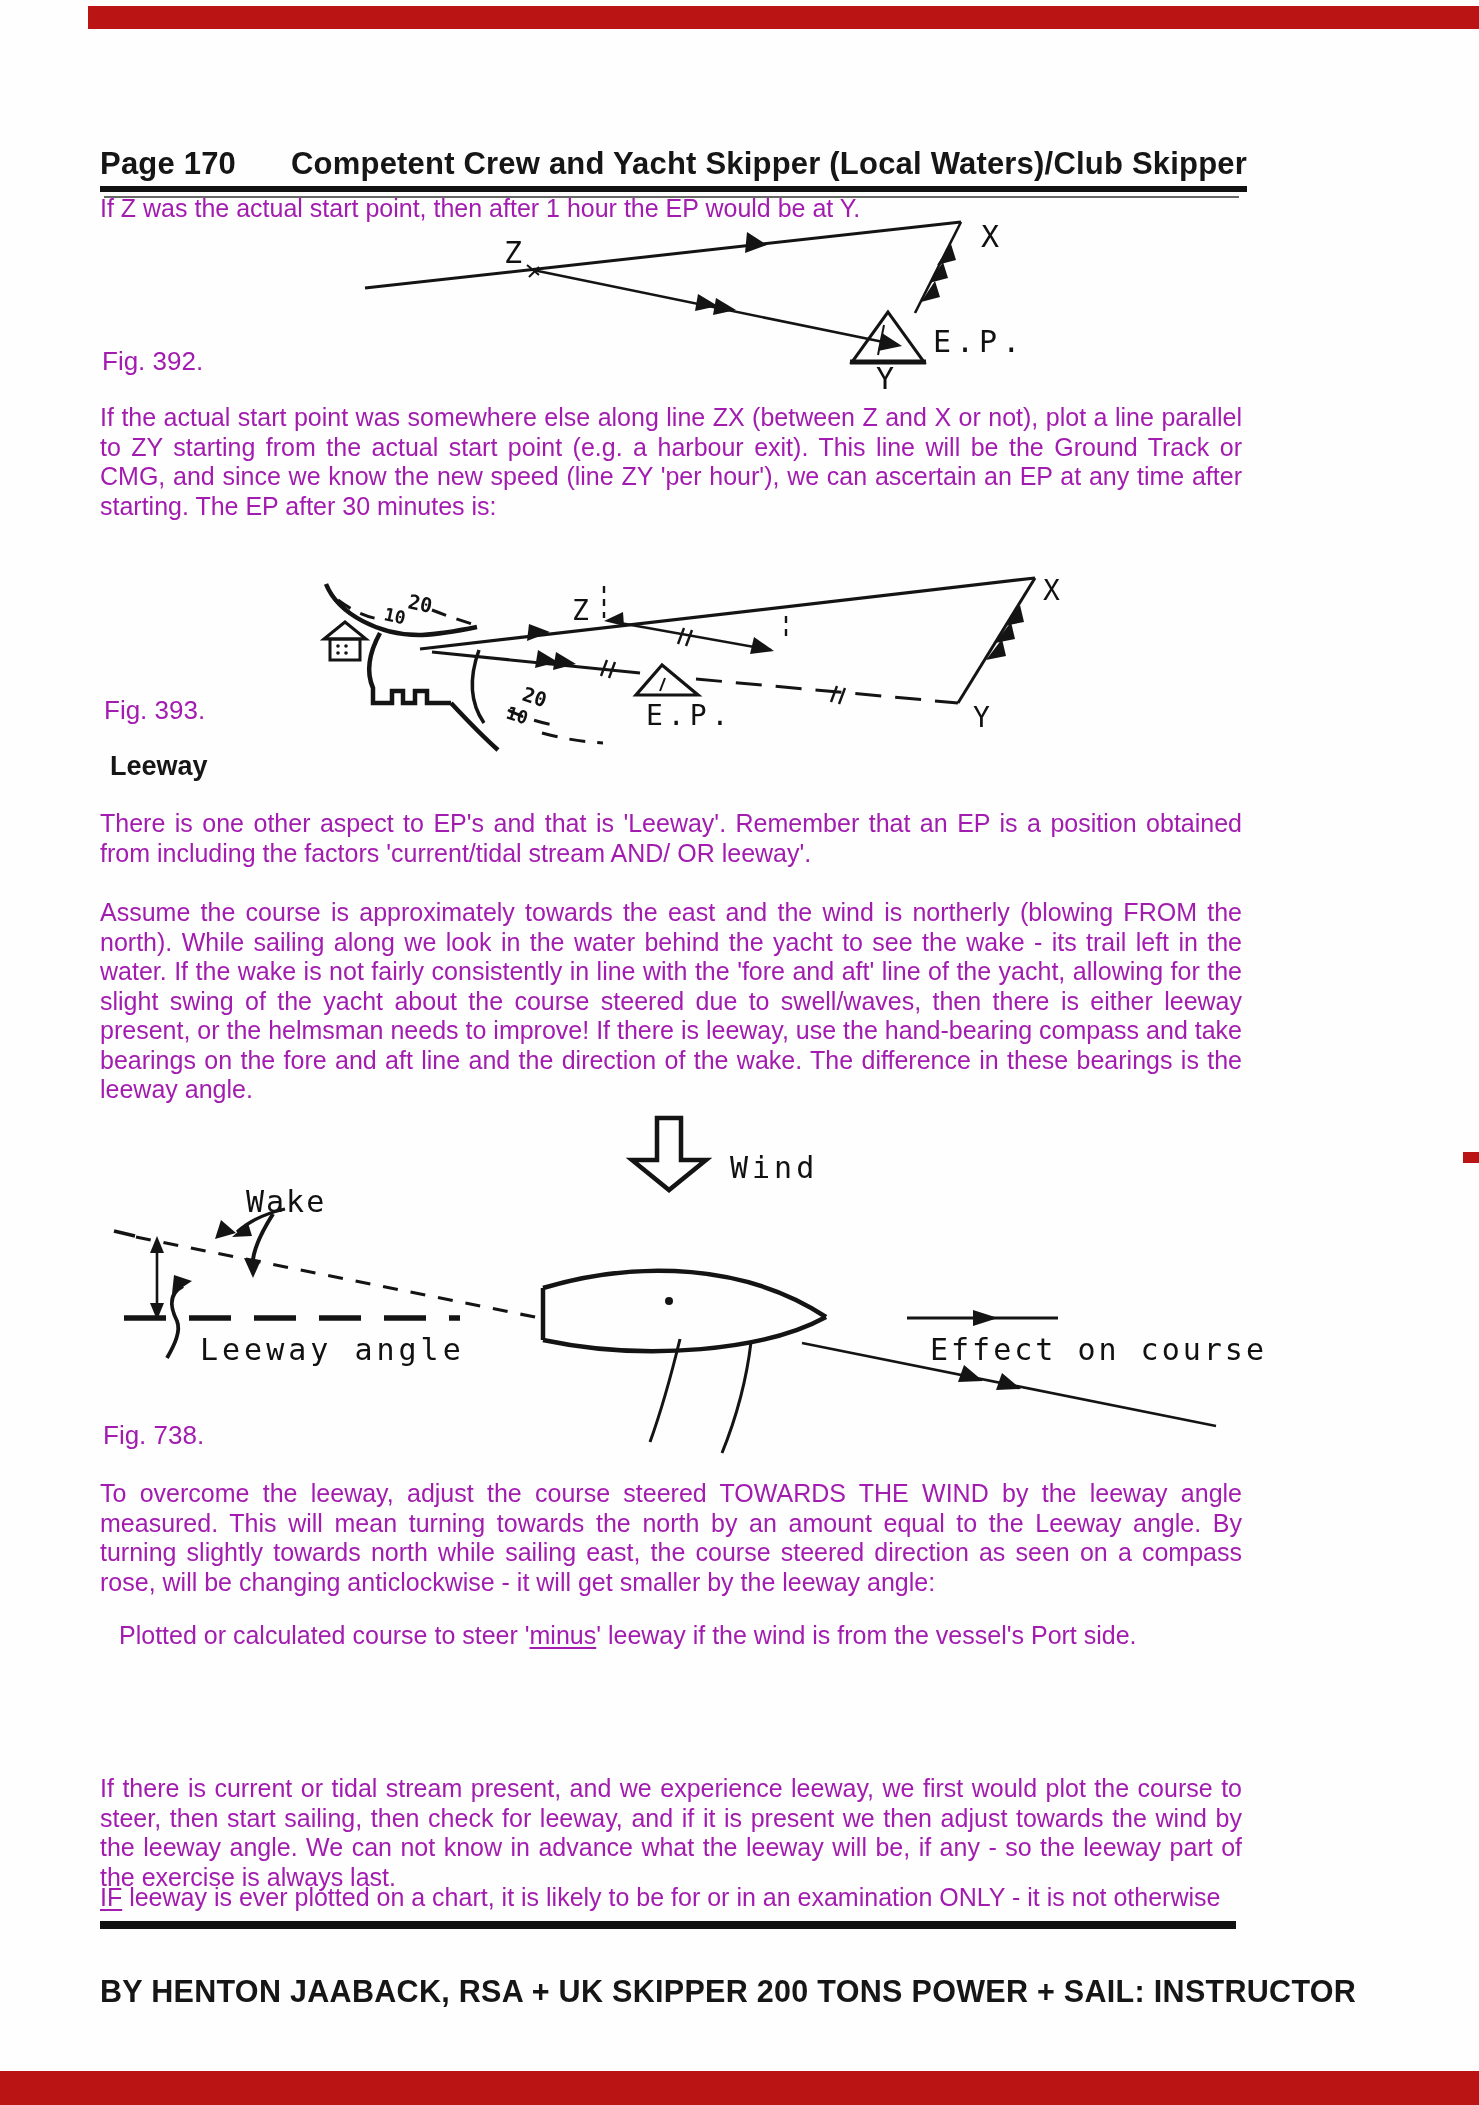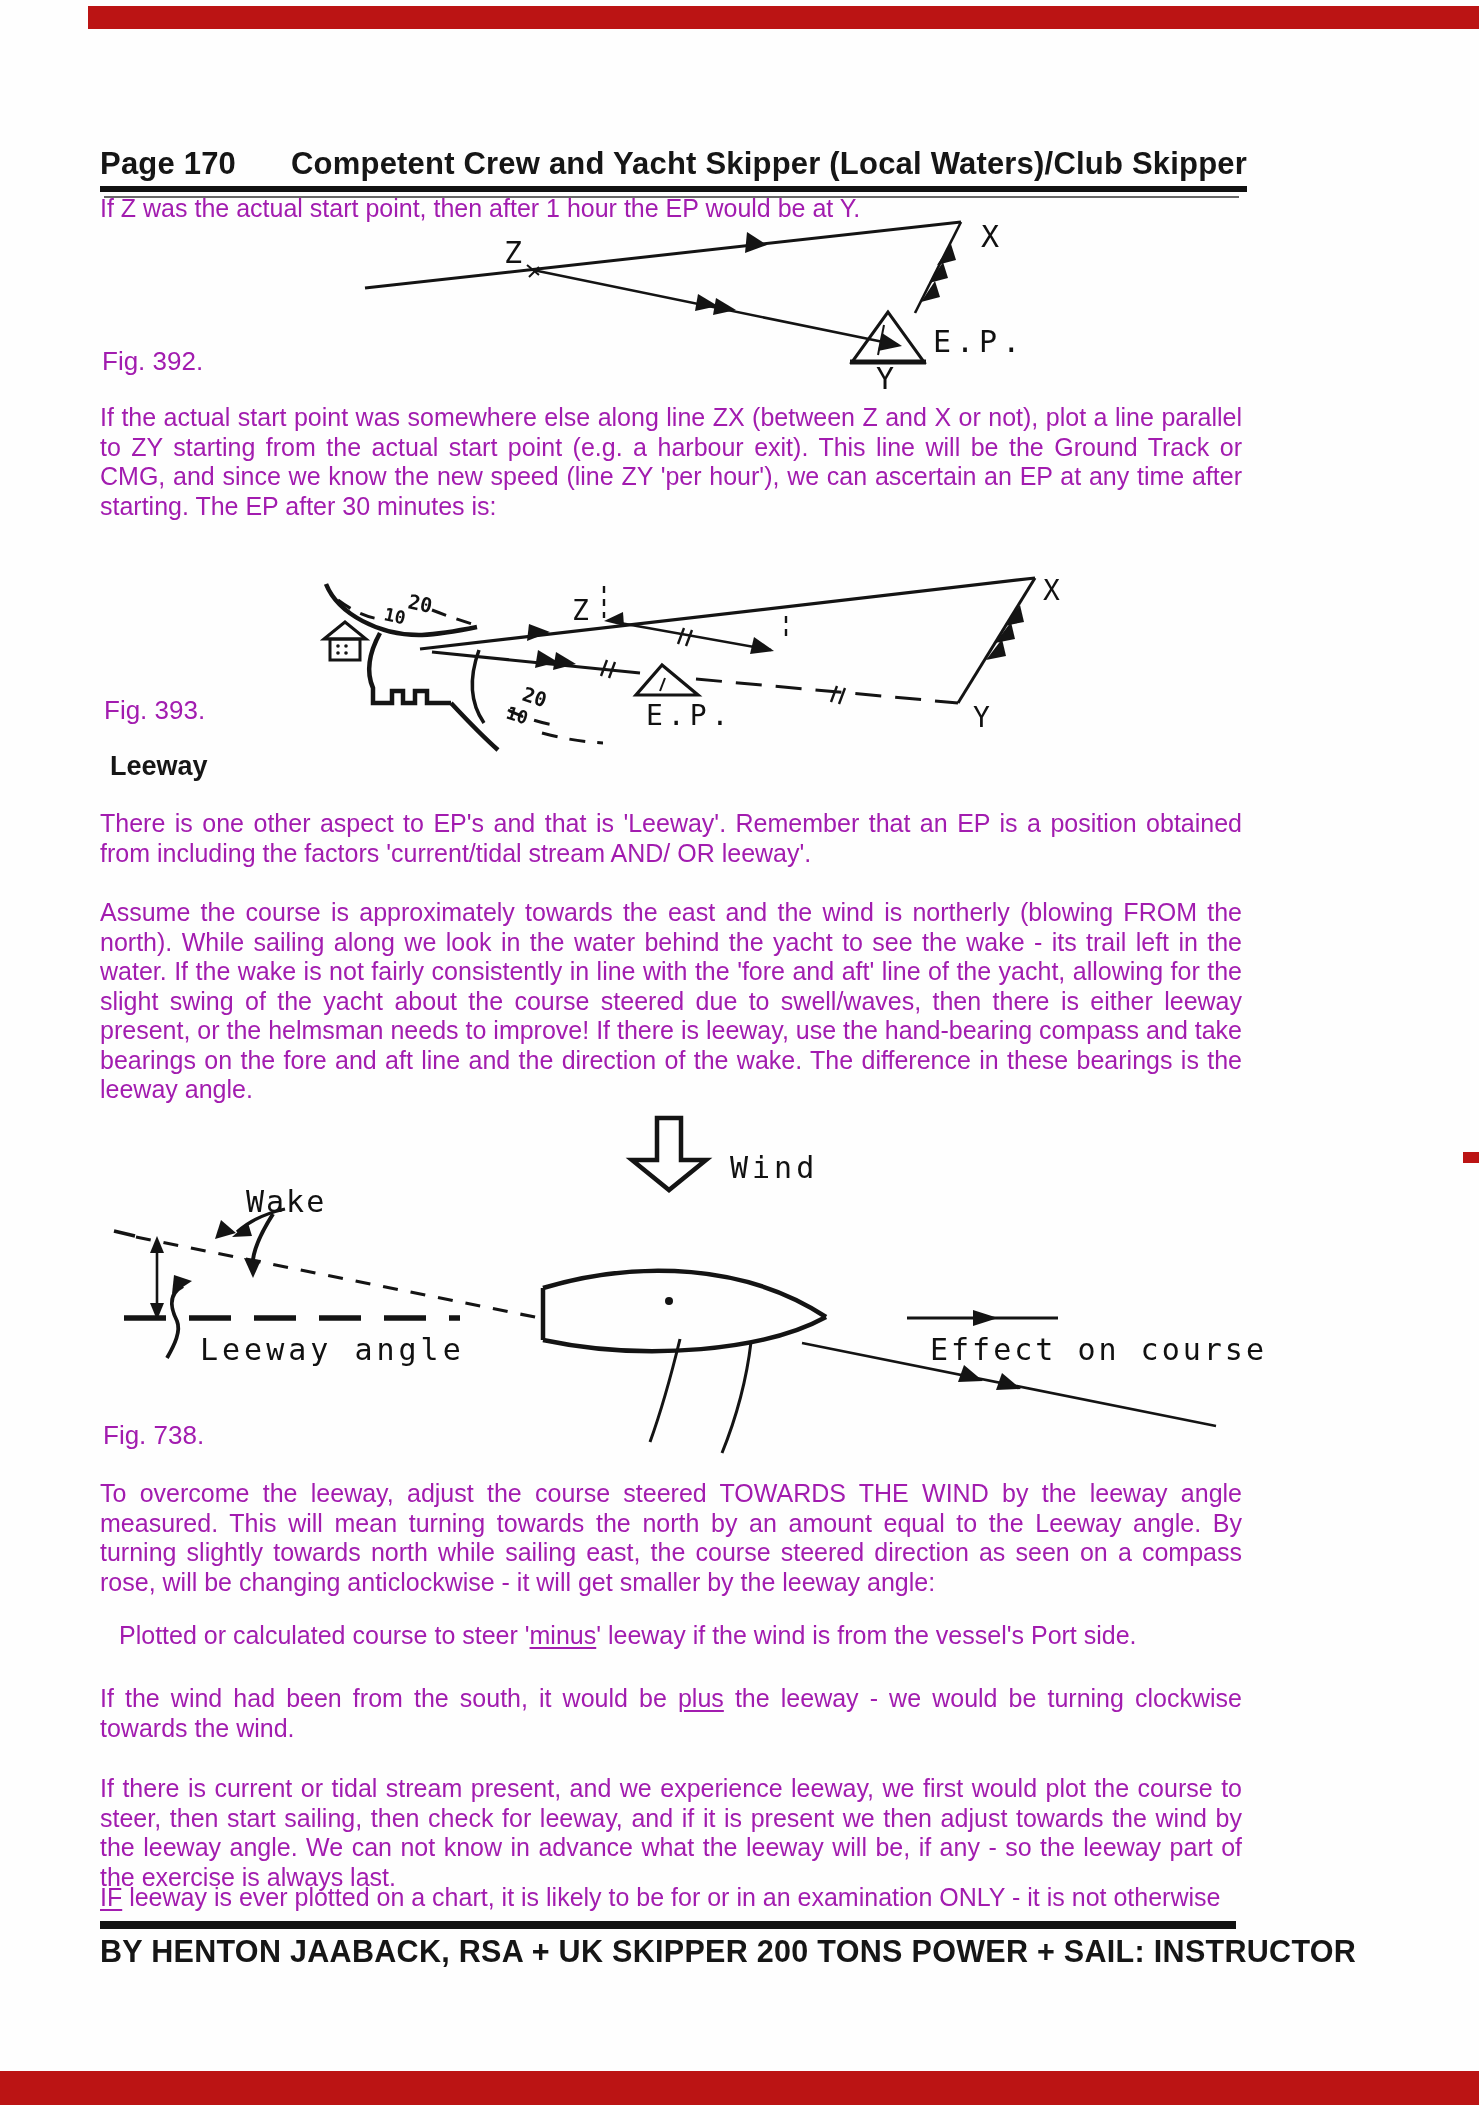--- a/index.html
+++ b/index.html
@@ -8,21 +8,21 @@
   .abs{position:absolute;}
   .body-text{font-size:25px;line-height:29.5px;text-align:justify;color:#a21caf;
              font-family:"Liberation Sans",sans-serif;}
   .hdr{display:flex;align-items:flex-end;font-weight:bold;font-size:31px;letter-spacing:.2px;
        white-space:nowrap;}
   .hdr .gap{width:58px;}
   .rule{background:#111;}
   .figcap{font-size:26px;color:#a21caf;}
   .mono{font-family:"DejaVu Sans Mono","Liberation Mono",monospace;}
   .heading{font-weight:bold;font-size:27px;margin-left:10px;}
-  .footer{font-weight:bold;font-size:30.5px;letter-spacing:.3px;white-space:nowrap;}
+  .footer{font-weight:bold;font-size:30.5px;letter-spacing:.3px;white-space:nowrap;margin-top:40px;}
   u{text-underline-offset:3px;}
   .redbar{background:#bb1414;}
   svg{position:absolute;overflow:visible;}
   svg text{fill:#111;}
   .sk{stroke:#141414;fill:none;}
 </style>
 </head>
 <body>
 
 <div class="page">
@@ -175,23 +175,20 @@
     <polygon fill="#141414" points="916,280 941,279 922,263"></polygon>
   </svg>
   <div class="abs figcap" style="left:103px;top:1420px;">Fig. 738.</div>
 
   <div class="abs body-text" style="left:100px;top:1479px;width:1142px;">To overcome the leeway, adjust the course steered TOWARDS THE WIND by the leeway angle measured. This will mean turning towards the north by an amount equal to the Leeway angle. By turning slightly towards north while sailing east, the course steered direction as seen on a compass rose, will be changing anticlockwise - it will get smaller by the leeway angle:</div>
 
   <div class="abs body-text" style="left:119px;top:1621px;width:1130px;text-align:left;">
     <span>Plotted or calculated course to steer '</span><u>minus</u><span>' leeway if the wind is from the vessel's Port side.</span>
   </div>
 
-  <div class="abs body-text" style="left:100px;top:1684px;width:1142px;">
-    <span>If the wind had been from the south, it would be </span><u>plus</u><span> the leeway - we would be turning clockwise towards the wind.</span>
-  </div>
 
   <div class="abs body-text" style="left:100px;top:1774px;width:1142px;">If there is current or tidal stream present, and we experience leeway, we first would plot the course to steer, then start sailing, then check for leeway, and if it is present we then adjust towards the wind by the leeway angle. We can not know in advance what the leeway will be, if any - so the leeway part of the exercise is always last.</div>
 
   <div class="abs body-text" style="left:100px;top:1883px;width:1148px;text-align:left;">
     <u>IF</u><span> leeway is ever plotted on a chart, it is likely to be for or in an examination ONLY - it is not otherwise</span>
   </div>
 
   <div class="abs rule" style="left:100px;top:1921px;width:1136px;height:8px;"></div>
   <div class="abs footer" style="left:100px;top:1934px;width:1140px;">BY HENTON JAABACK, RSA + UK SKIPPER 200 TONS POWER + SAIL: INSTRUCTOR</div>
 

